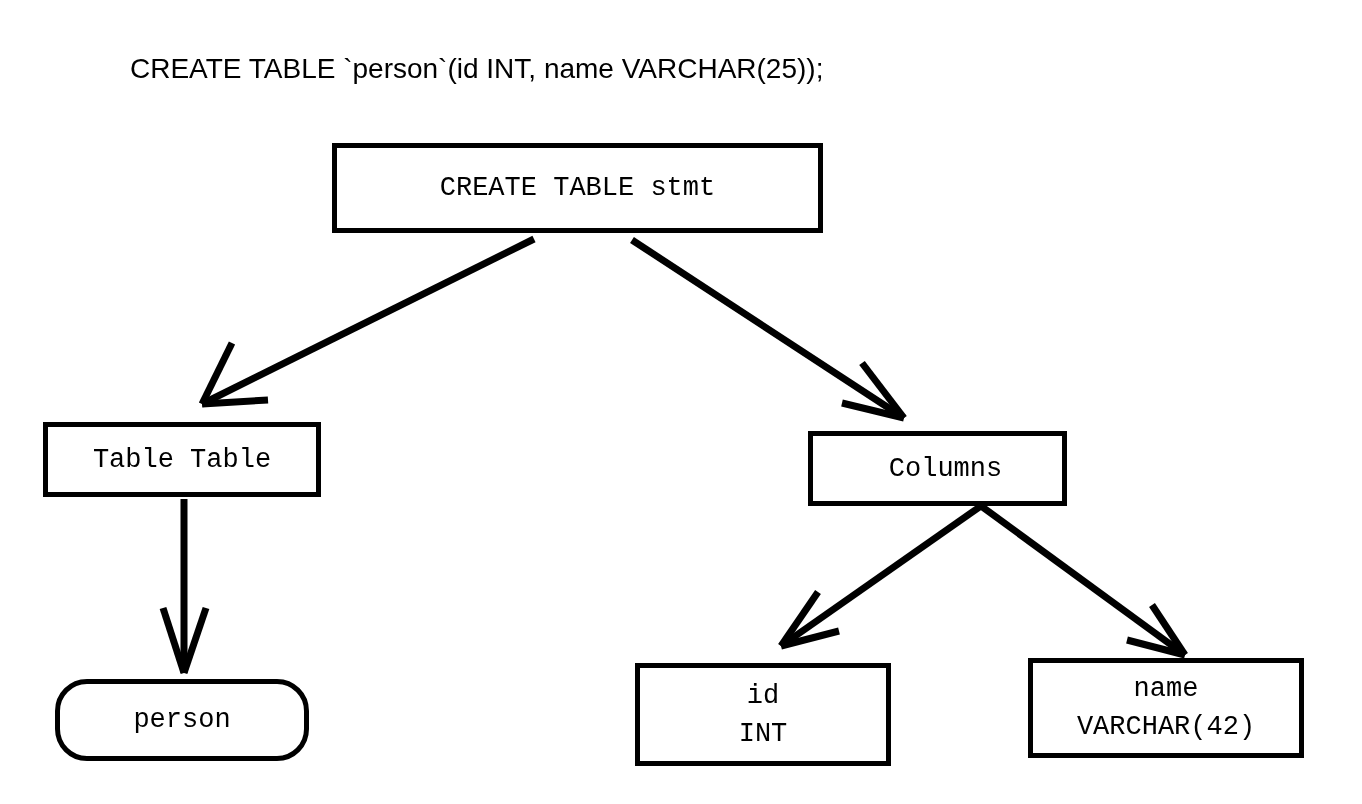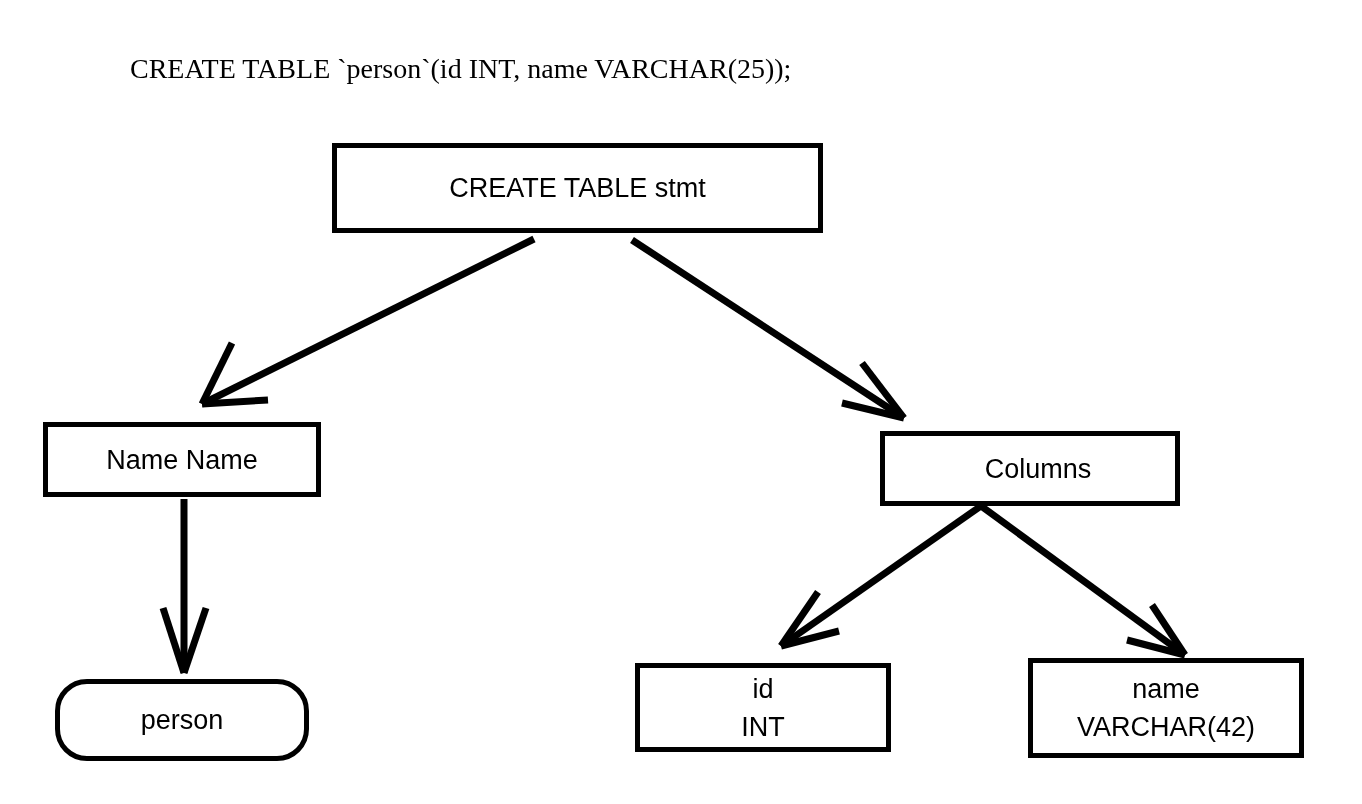--- a/index.html
+++ b/index.html
@@ -27,21 +27,21 @@
 
   
   .sql-caption {
     position: absolute;
     left: 130px;
     top: 50px;
     font-size: 28px;
     line-height: 38px;
     letter-spacing: 0px;
     white-space: pre;
-    font-family: Liberation Serif, serif;
+    font-family: Liberation Sans, sans-serif;
     color: #000000;
   }
 
   
   #edges-layer {
     position: absolute;
     left: 0;
     top: 0;
     width: 1362px;
     height: 804px;
@@ -52,35 +52,35 @@
   .node {
     position: absolute;
     box-sizing: border-box;
     background: #ffffff;
     border: 5px solid #000000;
     display: flex;
     flex-direction: column;
     align-items: center;
     justify-content: center;
     text-align: center;
-    font-family: Liberation Sans, sans-serif;
+    font-family: Liberation Mono, monospace;
     color: #000000;
   }
   .node .node-line {
     display: block;
     white-space: pre;
     font-size: 27px;
     line-height: 34px;
   }
 
   #node-root        { left: 332px;  top: 143px; width: 491px; height: 90px; }
   #node-table-name  { left: 43px;   top: 422px; width: 278px; height: 75px; }
   #node-person      { left: 55px;   top: 679px; width: 254px; height: 82px; border-radius: 32px; }
-  #node-columns     { left: 880px;  top: 431px; width: 300px; height: 75px; padding-left: 16px; }
-  #node-col-id      { left: 635px;  top: 663px; width: 256px; height: 89px; }
+  #node-columns     { left: 808px;  top: 431px; width: 259px; height: 75px; padding-left: 16px; }
+  #node-col-id      { left: 635px;  top: 663px; width: 256px; height: 103px; }
   #node-col-name    { left: 1028px; top: 658px; width: 276px; height: 100px; }
 
   #node-col-id .node-line,
   #node-col-name .node-line { line-height: 38px; }
 </style>
 </head>
 <body>
 
 <div id="diagram-root">
 
@@ -120,21 +120,21 @@
       </g>
 
     </g>
   </svg>
 
   <div class="node" id="node-root">
     <span class="node-line">CREATE TABLE stmt</span>
   </div>
 
   <div class="node" id="node-table-name">
-    <span class="node-line">Name Name</span>
+    <span class="node-line">Table Table</span>
   </div>
 
   <div class="node" id="node-person">
     <span class="node-line">person</span>
   </div>
 
   <div class="node" id="node-columns">
     <span class="node-line">Columns</span>
   </div>
 

